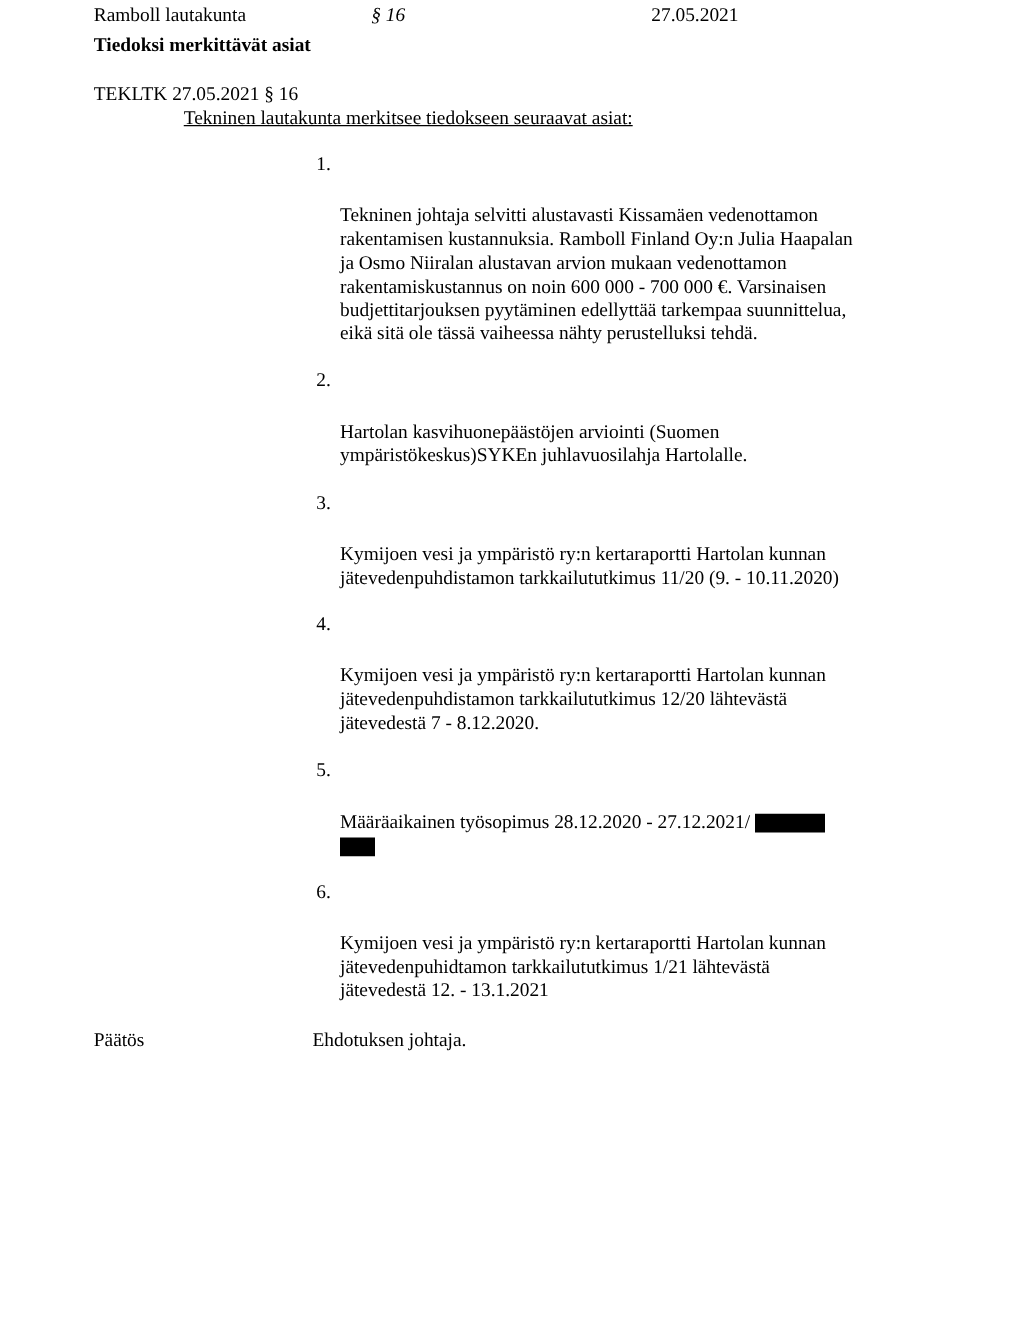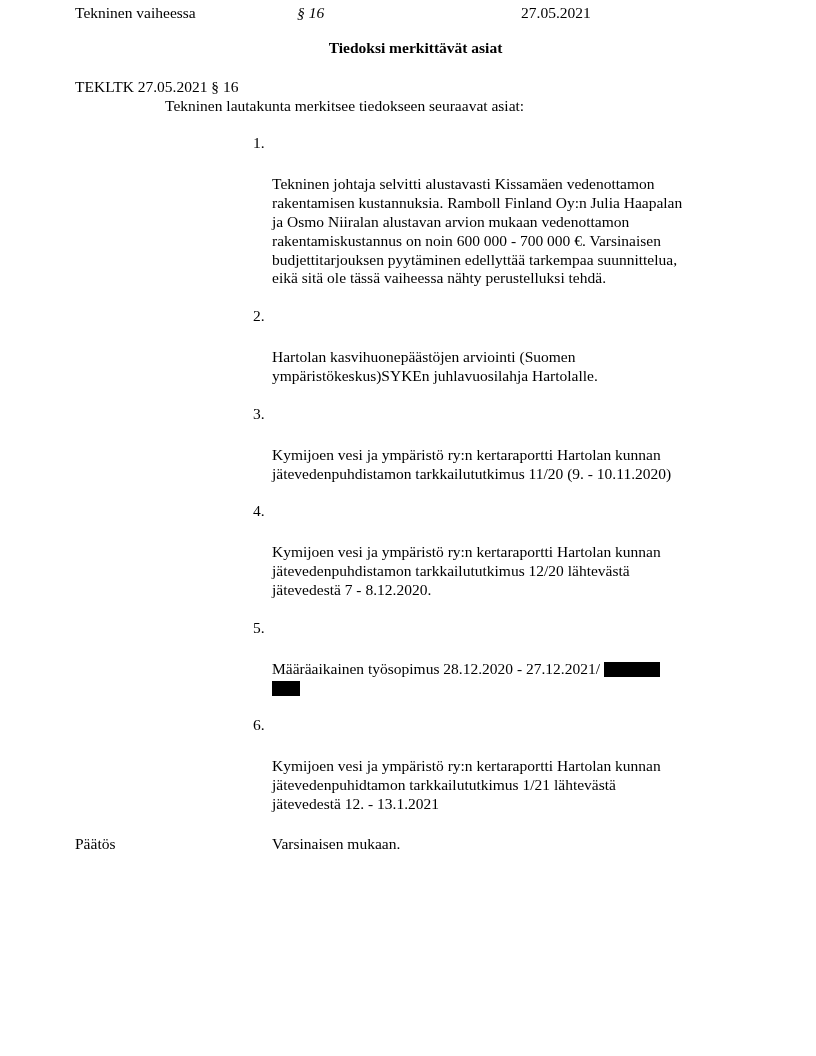--- a/index.html
+++ b/index.html
@@ -22,31 +22,31 @@
   }
   .header-row {
     position: relative;
     height: 19px;
   }
   .header-committee { position: absolute; left: 0; top: 0; white-space: nowrap; }
   .header-section   { position: absolute; left: 222px; top: 0; white-space: nowrap; font-style: italic; }
   .header-date      { position: absolute; left: 446px; top: 0; white-space: nowrap; }
 
   .doc-title {
-    margin-top: 16px;
+    margin-top: 5px;
     font-weight: bold;
-    text-align: center;
   }
   .section-code {
     margin-top: 20px;
     white-space: nowrap;
   }
   .intro {
-    margin-left: 90px;
+    margin-left: 72px;
     width: 436px;
+    text-decoration: underline;
   }
   .numbered-list {
     margin-top: 19px;
     margin-left: 175px;
     width: 436px;
   }
   .list-item {
     display: flex;
     margin-bottom: 19px;
   }
@@ -63,36 +63,35 @@
     display: inline-block;
     background: #000000;
     height: 15px;
     vertical-align: text-bottom;
   }
   .redaction-1 { width: 56px; }
   .redaction-2 { width: 28px; }
   .decision-row {
     display: flex;
     margin-top: 21px;
-    gap: 22px;
   }
   .decision-label {
     flex: 0 0 175px;
   }
   .decision-text {
     flex: 1 1 auto;
   }
 </style>
 </head>
 <body>
 
 <div class="page">
 
   <div class="header-row">
-    <span class="header-committee">Tekninen vaiheessa</span>
+    <span class="header-committee">Ramboll lautakunta</span>
     <span class="header-section">§ 16</span>
     <span class="header-date">27.05.2021</span>
   </div>
 
   <div class="doc-title">Tiedoksi merkittävät asiat</div>
 
   <div class="section-code">TEKLTK 27.05.2021 § 16</div>
 
   <div class="intro">Tekninen lautakunta merkitsee tiedokseen seuraavat asiat:</div>
 
@@ -125,16 +124,16 @@
 
     <div class="list-item">
       <span class="item-number">6.</span>
       <span class="item-text">Kymijoen vesi ja ympäristö ry:n kertaraportti Hartolan kunnan jätevedenpuhidtamon tarkkailututkimus 1/21 lähtevästä jätevedestä 12. - 13.1.2021</span>
     </div>
 
   </div>
 
   <div class="decision-row">
     <span class="decision-label">Päätös</span>
-    <span class="decision-text">Varsinaisen mukaan.</span>
+    <span class="decision-text">Ehdotuksen johtaja.</span>
   </div>
 
 </div>
 
 </body></html>

